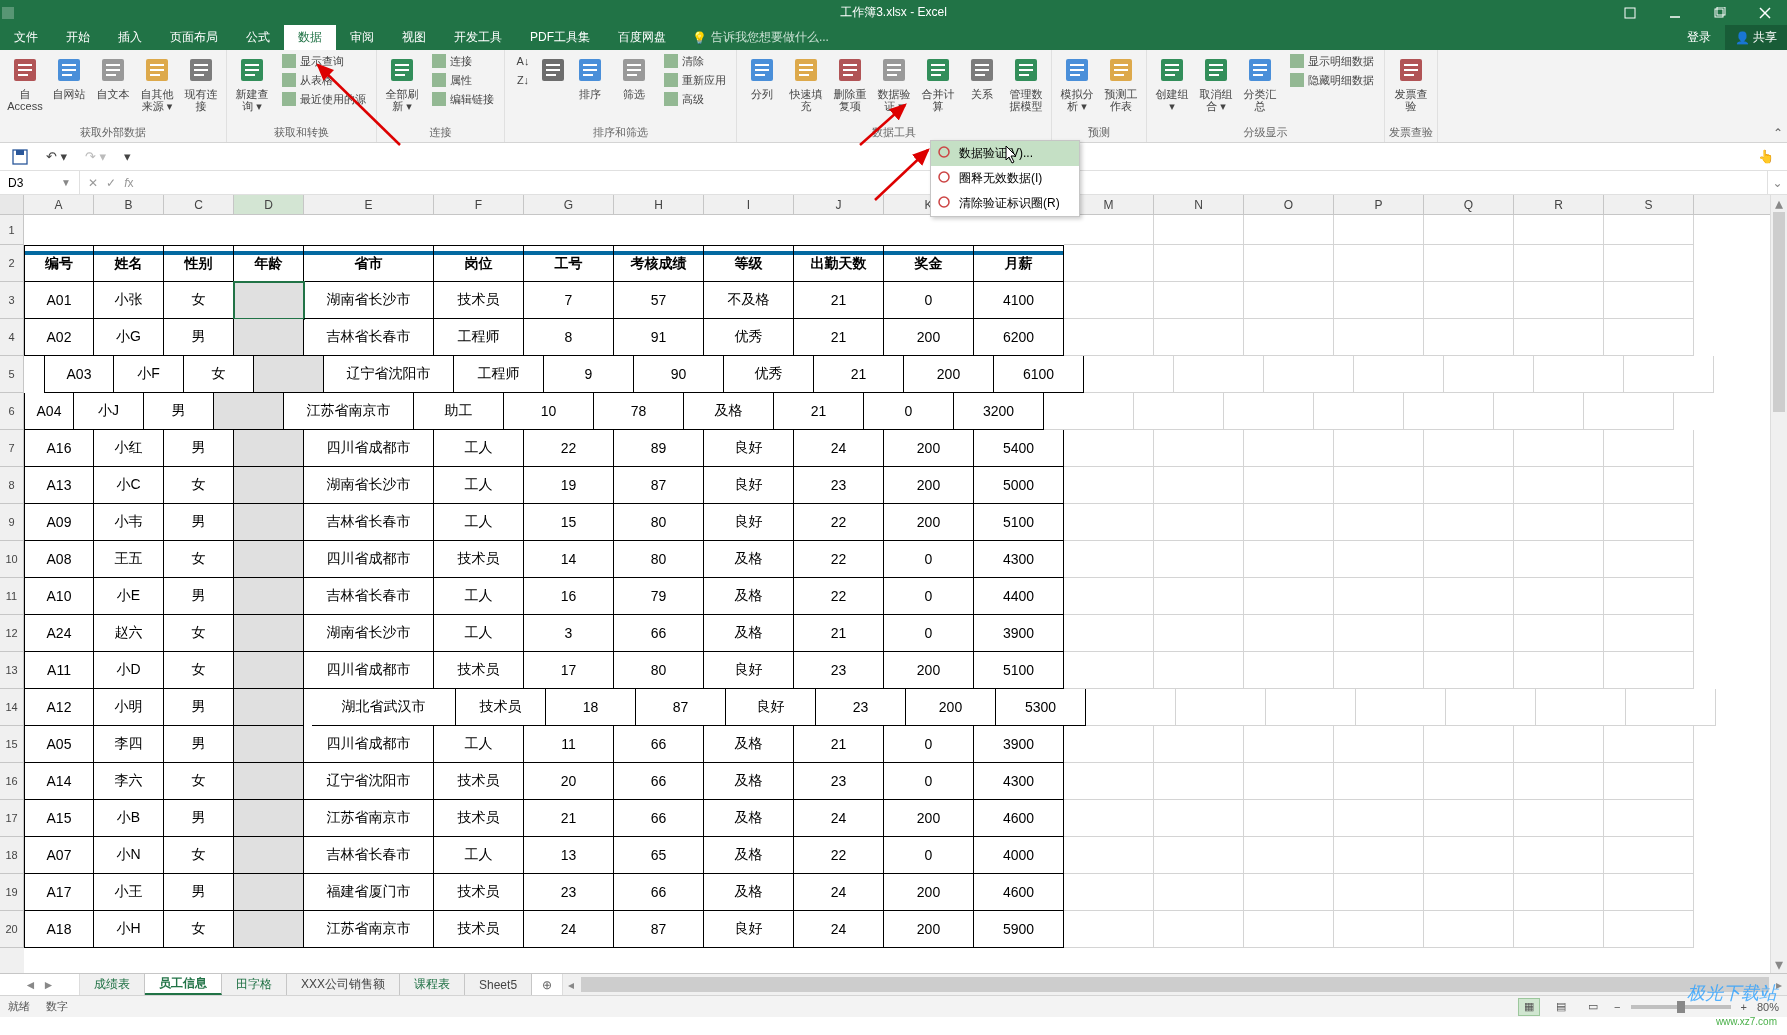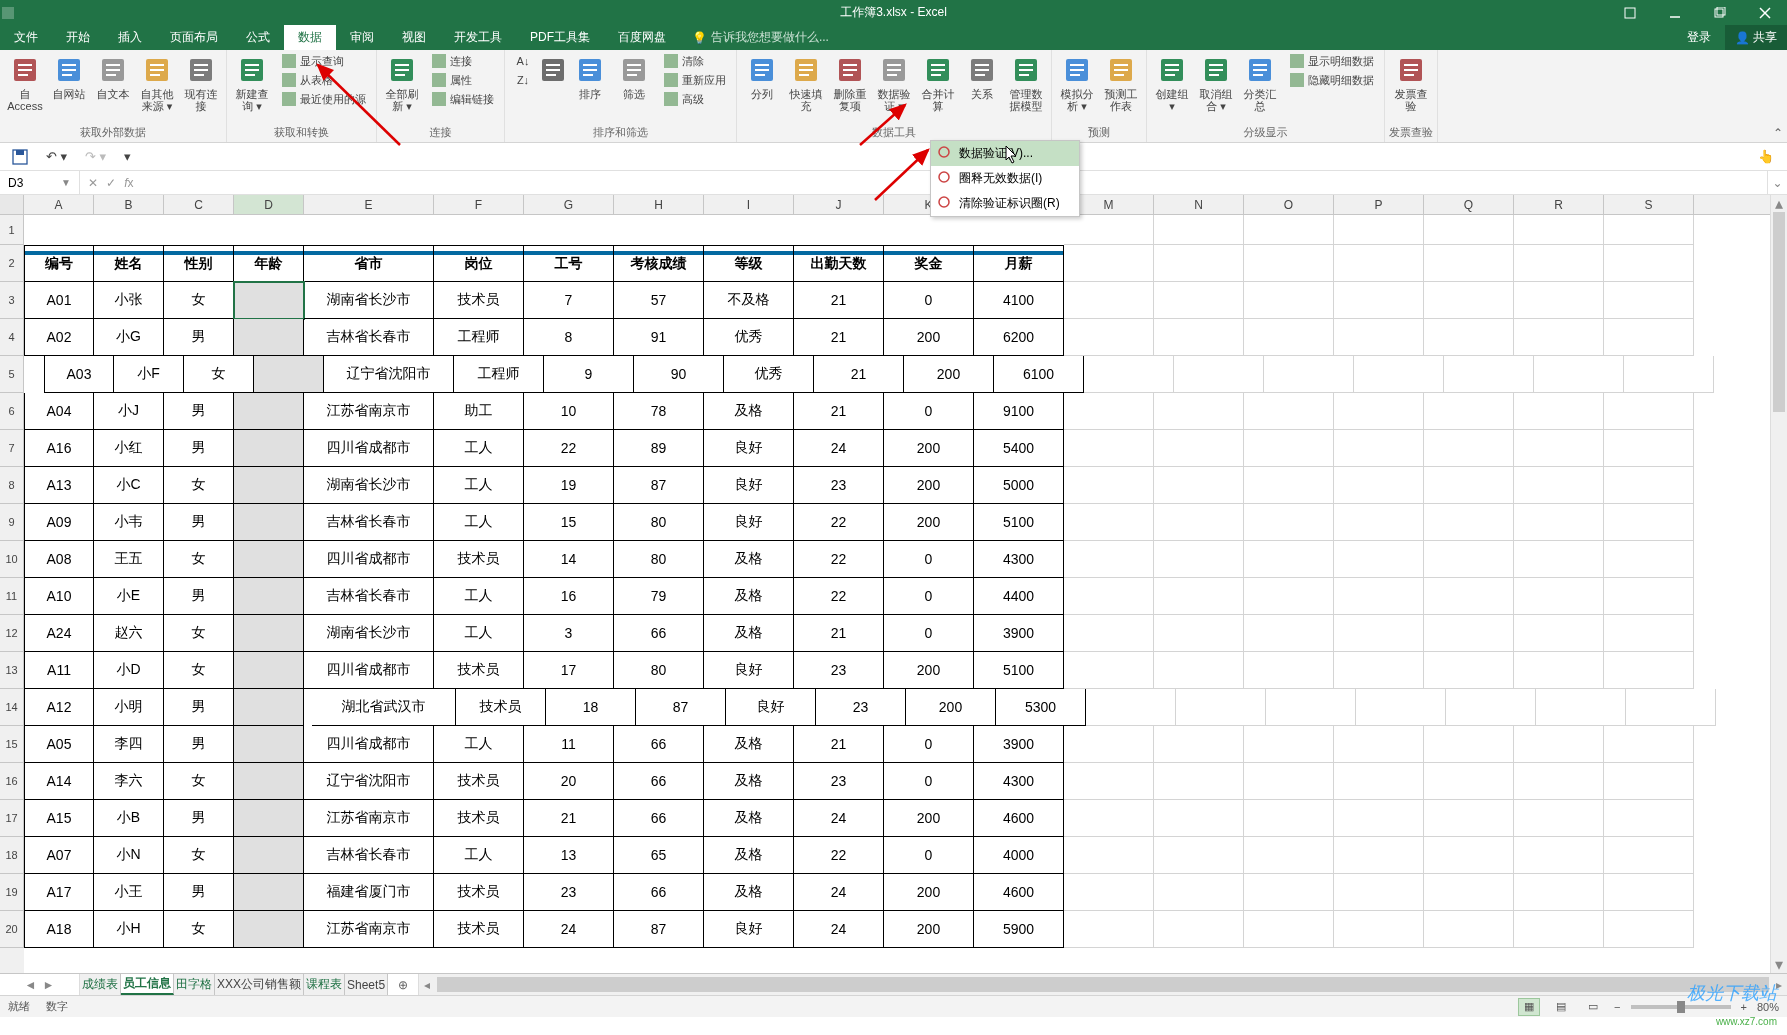--- a/index.html
+++ b/index.html
@@ -76,21 +76,21 @@
 
 .dropdown { position: absolute; background: #fff; border: 1px solid #c6c6c6; box-shadow: 2px 2px 4px rgba(0,0,0,0.2); font-size: 12px; z-index: 100; }
 .dropdown .ditem { padding: 4px 16px 4px 28px; cursor: pointer; position: relative; }
 .dropdown .ditem.hovered { background: #c5e0c5; }
 .dropdown .ditem .di-ico { position: absolute; left: 6px; top: 4px; width: 16px; height: 16px; }
 
 
 .sheettabs { height: 22px; background: #fff; border-top: 1px solid #c6c6c6; display: flex; align-items: stretch; font-size: 12px; }
 .sheettabs .nav { width: 80px; display: flex; align-items: center; justify-content: center; gap: 6px; color: #888; border-right: 1px solid #ddd; }
 .sheettabs .nav span { cursor: pointer; }
-.sheettabs .stab { padding: 0 2px; border-right: 1px solid #c6c6c6; display: flex; align-items: center; cursor: pointer; background: #f0f0f0; color: #1d6f42; }
+.sheettabs .stab { padding: 0 14px; border-right: 1px solid #c6c6c6; display: flex; align-items: center; cursor: pointer; background: #f0f0f0; color: #1d6f42; }
 .sheettabs .stab.plain { color: #444; }
 .sheettabs .stab.active { background: #fff; border-bottom: 2px solid #217346; color: #217346; font-weight: bold; }
 .sheettabs .addsheet { width: 30px; display: flex; align-items: center; justify-content: center; cursor: pointer; color: #666; }
 .sheettabs .scrollbar { flex: 1; background: #f0f0f0; border-left: 1px solid #ddd; position: relative; }
 .sheettabs .scrollbar .thumb { position: absolute; left: 18px; right: 18px; top: 3px; bottom: 3px; background: #cdcdcd; }
 .sheettabs .scrollbar .arr { position: absolute; top: 0; bottom: 0; width: 16px; display: flex; align-items: center; justify-content: center; color: #888; }
 
 
 .statusbar { height: 22px; background: #f3f3f3; border-top: 1px solid #d4d4d4; display: flex; align-items: center; font-size: 11px; color: #555; padding: 0 8px; }
 .statusbar .right { margin-left: auto; display: flex; align-items: center; gap: 10px; }
@@ -742,32 +742,32 @@
           <div class="cell data-cell" style="width: 90px;">6100</div>
           <div class="cell" style="width: 90px;"></div>
           <div class="cell" style="width: 90px;"></div>
           <div class="cell" style="width: 90px;"></div>
           <div class="cell" style="width: 90px;"></div>
           <div class="cell" style="width: 90px;"></div>
           <div class="cell" style="width: 90px;"></div>
           <div class="cell" style="width: 90px;"></div>
         </div>
         <div class="row data-row">
-          <div class="cell data-cell" style="width: 70px;">A04</div>
+          <div class="cell data-cell" style="width: 50px;">A04</div>
           <div class="cell data-cell" style="width: 70px;">小J</div>
           <div class="cell data-cell" style="width: 70px;">男</div>
           <div class="cell data-cell col-D" style="width: 70px;"></div>
           <div class="cell data-cell" style="width: 130px;">江苏省南京市</div>
           <div class="cell data-cell" style="width: 90px;">助工</div>
           <div class="cell data-cell" style="width: 90px;">10</div>
           <div class="cell data-cell" style="width: 90px;">78</div>
           <div class="cell data-cell" style="width: 90px;">及格</div>
           <div class="cell data-cell" style="width: 90px;">21</div>
           <div class="cell data-cell" style="width: 90px;">0</div>
-          <div class="cell data-cell" style="width: 90px;">9100</div>
+          <div class="cell data-cell" style="width: 90px;">3200</div>
           <div class="cell" style="width: 90px;"></div>
           <div class="cell" style="width: 90px;"></div>
           <div class="cell" style="width: 90px;"></div>
           <div class="cell" style="width: 90px;"></div>
           <div class="cell" style="width: 90px;"></div>
           <div class="cell" style="width: 90px;"></div>
           <div class="cell" style="width: 90px;"></div>
         </div>
         <div class="row data-row">
           <div class="cell data-cell" style="width: 70px;">A16</div>

